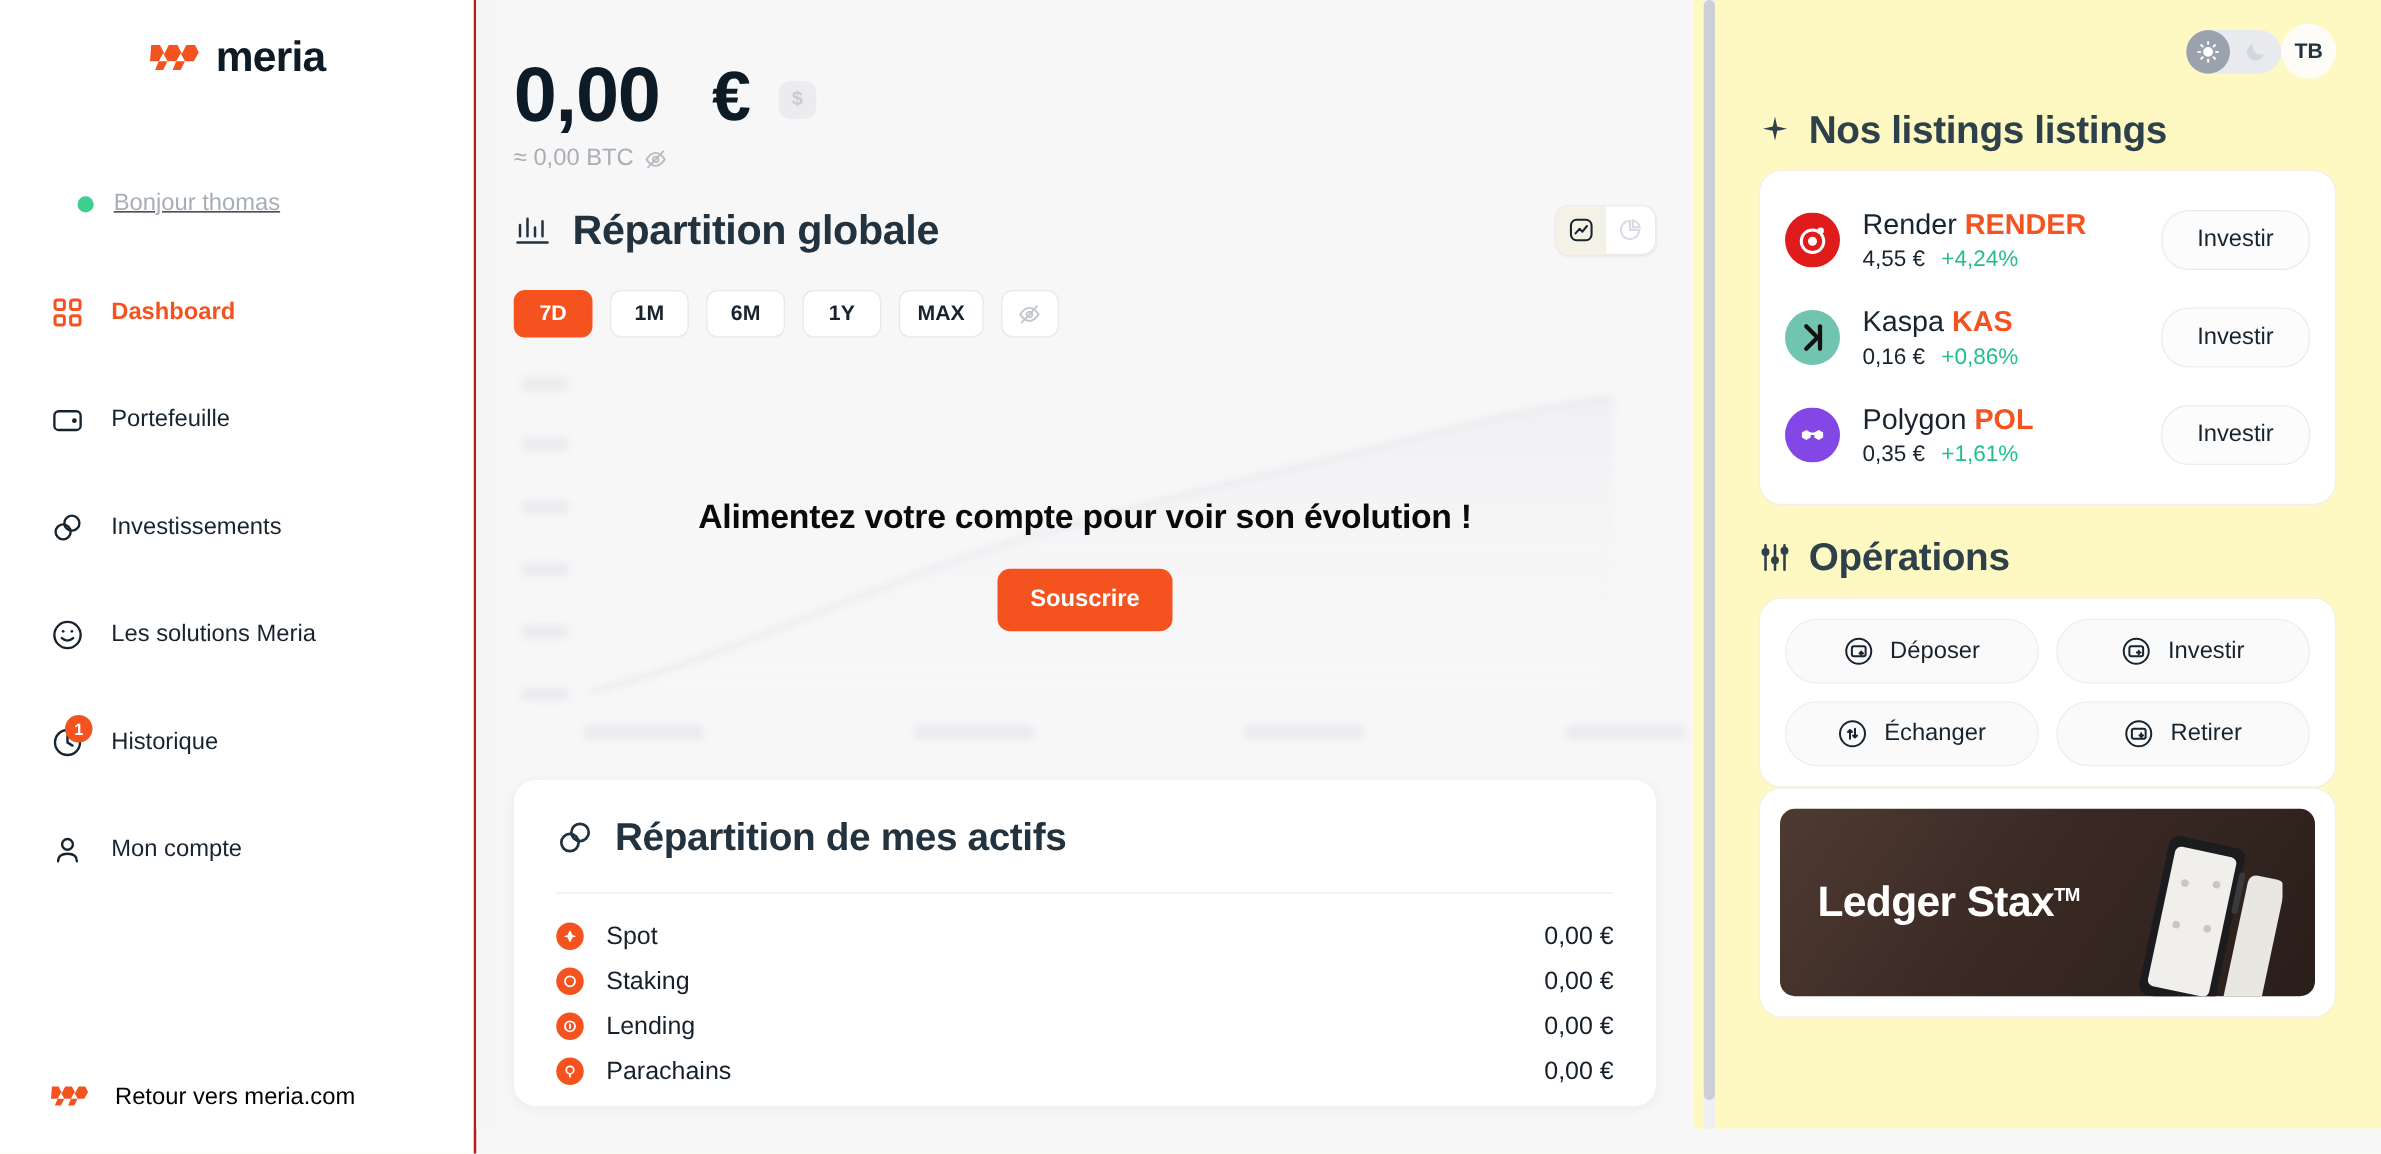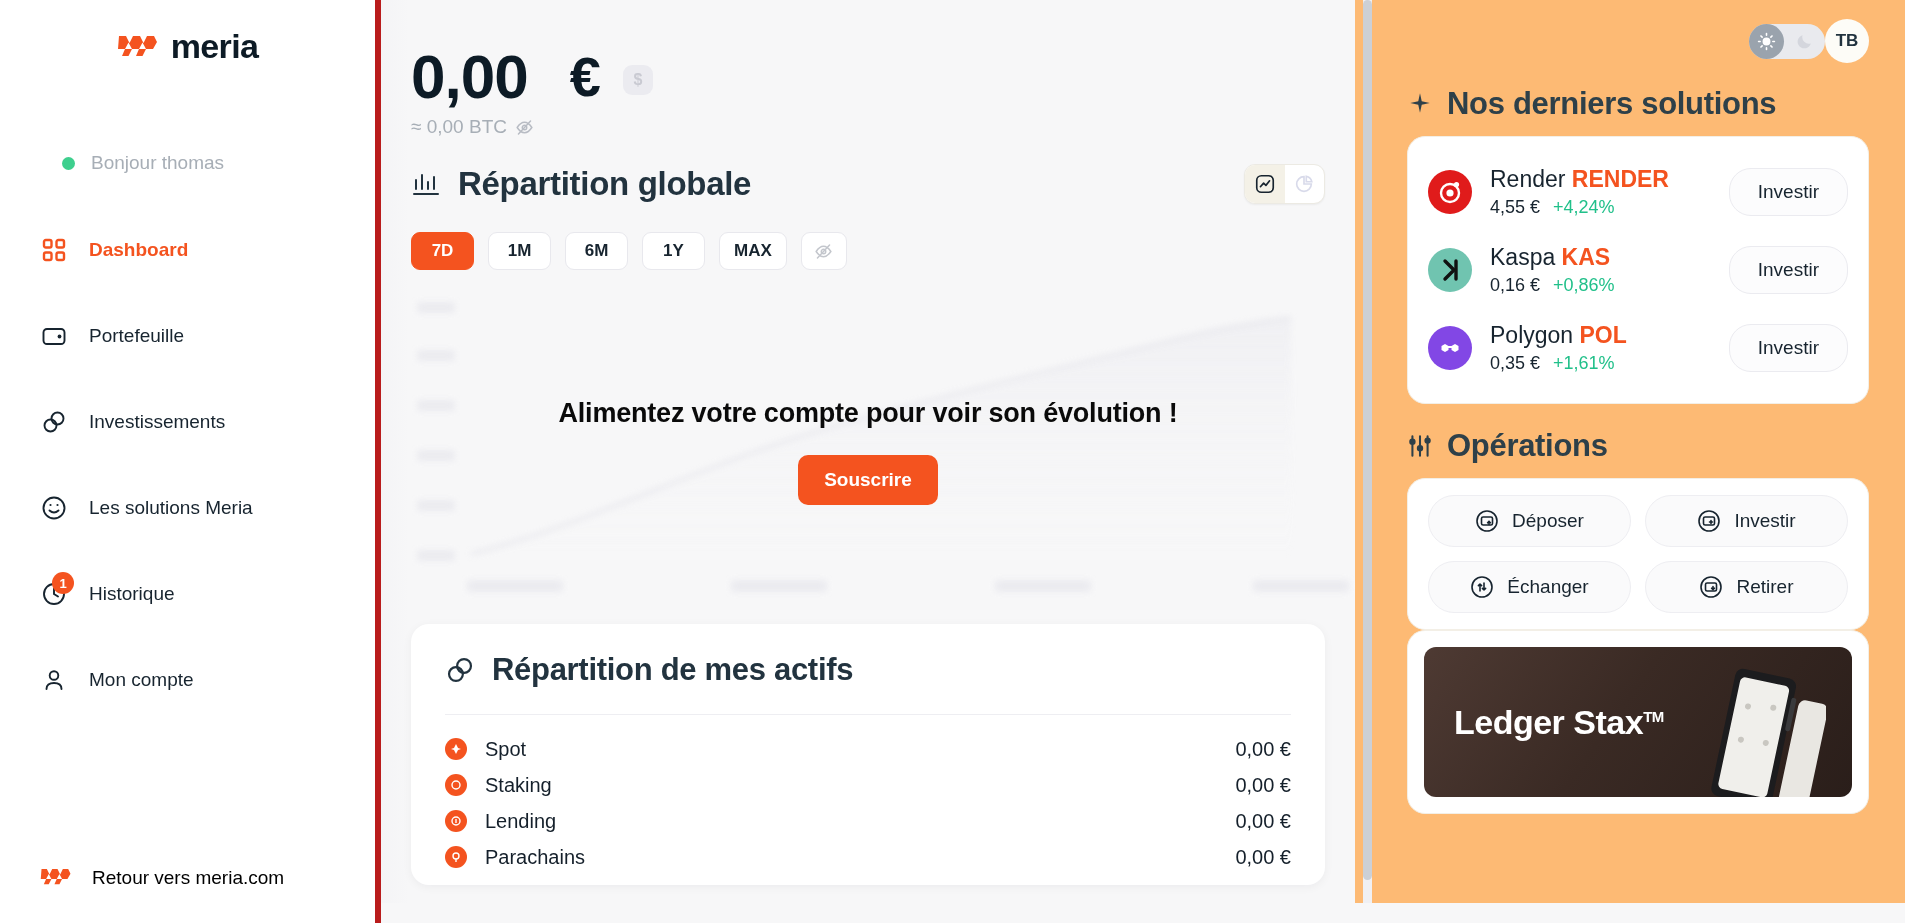--- a/index.html
+++ b/index.html
@@ -9,34 +9,34 @@
     background: #f7f7f8;
     overflow: hidden;
     color: #0f1b26;
   }
   .app { display: flex; width: 1905px; height: 923px; }
 
   
   .sidebar {
     width: 381px; height: 923px;
     background: #ffffff;
-    border-right: 6px solid #b91c1c;
+    border-right: 2px solid #b91c1c;
     display: flex; flex-direction: column;
     position: relative; flex: 0 0 381px;
   }
   .logo-wrap {
     display: flex; align-items: center; justify-content: center;
     gap: 12px; padding-top: 27px; padding-bottom: 10px;
   }
   .logo-mark { width: 42px; height: 30px; display: block; }
   .logo-text { font-size: 34px; font-weight: 700; letter-spacing: -0.6px; color: #0d1b26; }
 
   .greeting {
     display: flex; align-items: center; gap: 16px;
-    padding: 0 0 0 62px; margin-top: 72px; height: 30px;
+    padding: 0 0 0 62px; margin-top: 72px; height: 30px; text-decoration: underline;
   }
   .greet-dot { width: 13px; height: 13px; border-radius: 50%; background: #3ecf8e; flex: 0 0 13px; }
   .greet-text { font-size: 19px; color: #a7aeb6; font-weight: 400; }
 
   .nav { margin-top: 48px; display: flex; flex-direction: column; }
   .nav-item {
     display: flex; align-items: center; gap: 22px;
     height: 48px; padding-left: 41px; margin-bottom: 38px;
     cursor: pointer; position: relative;
   }
@@ -53,21 +53,21 @@
     position: absolute; bottom: 0; left: 0; right: 0;
     display: flex; align-items: center; gap: 20px;
     padding: 0 0 34px 40px; cursor: pointer;
   }
   .footer-logo { width: 32px; height: 23px; }
   .footer-text { font-size: 19px; font-weight: 500; color: #000000; }
 
   
   .main {
     flex: 1 1 auto; height: 903px; position: relative;
-    overflow: hidden; background: #fdba74;
+    overflow: hidden; background: #fef9c3;
     display: flex;
   }
   .center {
     width: 974px; flex: 0 0 974px; height: 923px;
     padding: 0 30px 0 30px; position: relative;
     background: linear-gradient(to right, #f4f4f6 0px, #f7f7f8 28px);
   }
   .balance { padding-top: 46px; display: flex; align-items: center; gap: 0px; }
   .balance-amount {
     font-size: 62px; font-weight: 700; letter-spacing: -1px;
@@ -482,21 +482,21 @@
               </svg>
           </div>
         </div>
         <div class="avatar">TB</div>
       </div>
 
       <div class="r-title">
         <svg width="26" height="26" viewBox="0 0 24 24" fill="#2e4049">
           <path d="M12 2 L13.6 9.4 L21 11 L13.6 12.6 L12 20 L10.4 12.6 L3 11 L10.4 9.4 Z"></path>
         </svg>
-        <span>Nos derniers solutions</span>
+        <span>Nos listings listings</span>
       </div>
       <div class="r-card">
         <div class="listing-row">
           <span class="coin-ico">
             <svg width="44" height="44" viewBox="0 0 44 44">
                 <circle cx="22" cy="22" r="22" fill="#e01b1b"></circle>
               <circle cx="22" cy="23" r="9" fill="none" stroke="#fff" stroke-width="2.4"></circle>
               <circle cx="22" cy="23" r="3.6" fill="#fff"></circle>
                 <circle cx="28.5" cy="14.5" r="2.6" fill="#fff"></circle>
             </svg>

